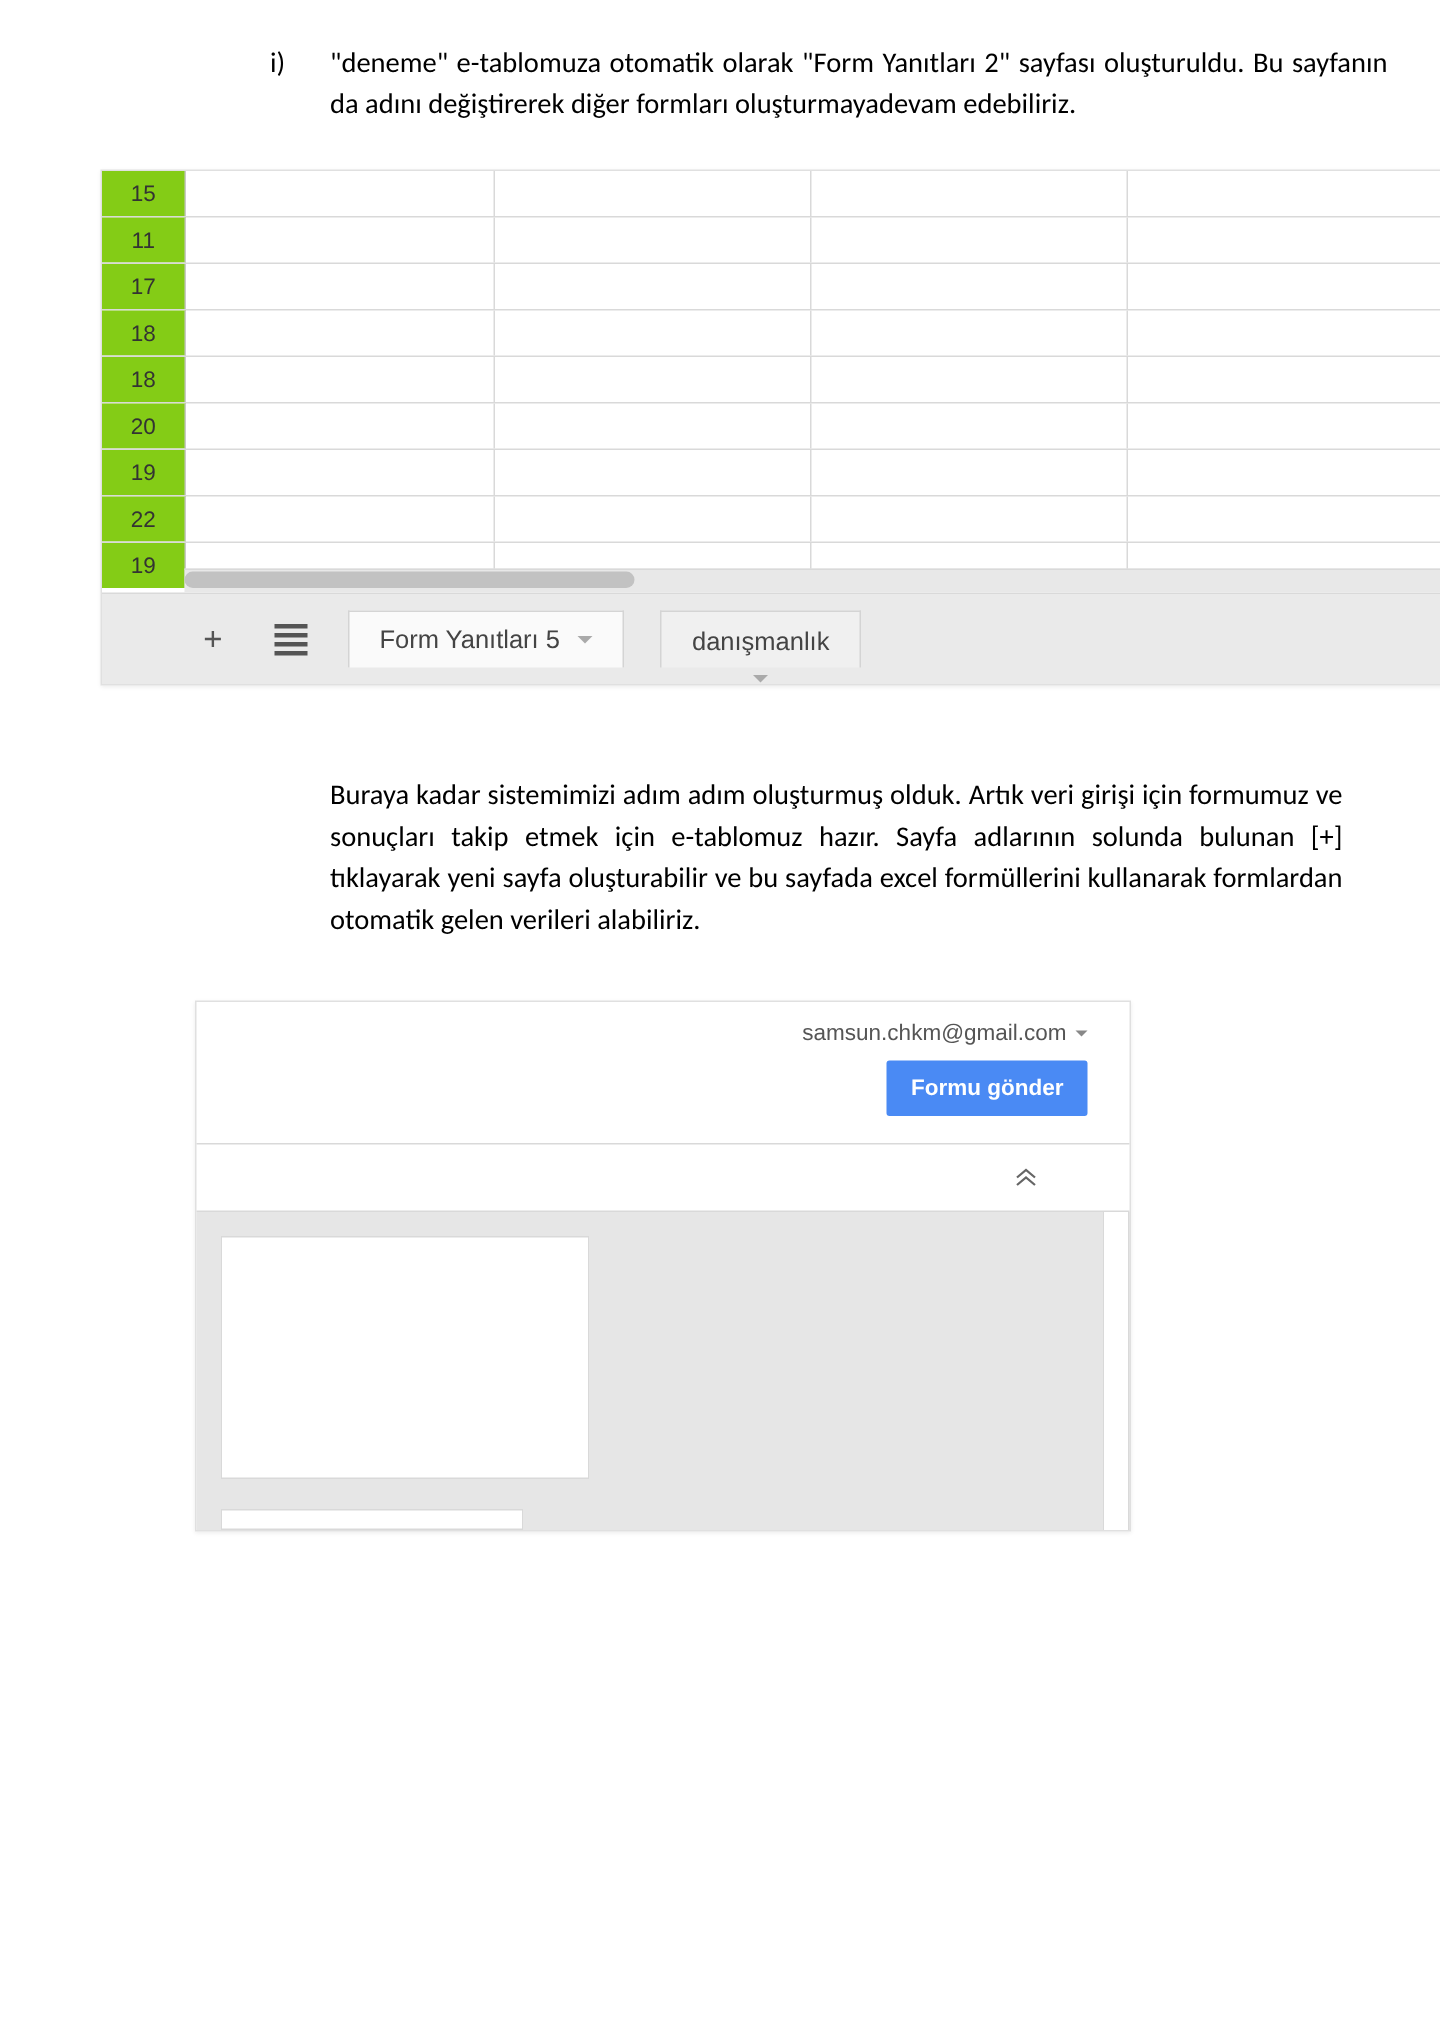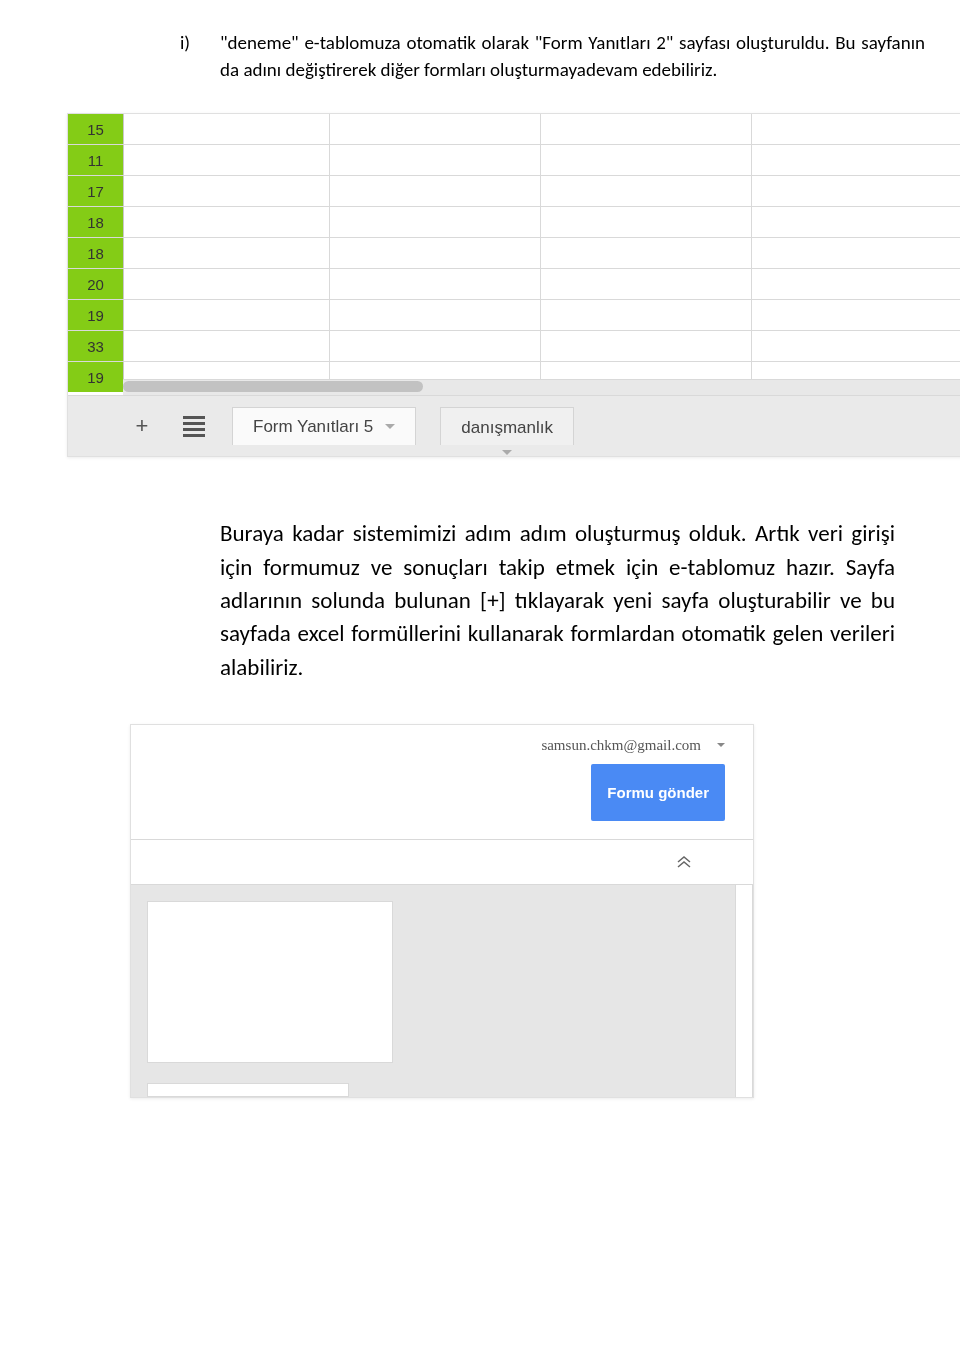--- a/index.html
+++ b/index.html
@@ -135,21 +135,21 @@
   .tab-caret {
     width: 0;
     height: 0;
     border-left: 5px solid transparent;
     border-right: 5px solid transparent;
     border-top: 5px solid #aaa;
   }
   .para2 {
     margin-left: 185px;
     margin-right: 30px;
-    font-size: 23px;
+    font-size: 19px;
     line-height: 1.45;
     text-align: justify;
     margin-bottom: 40px;
   }
   .para3 {
     margin-left: 35px;
     margin-right: 30px;
     font-size: 19px;
     line-height: 1.45;
     text-align: justify;
@@ -164,41 +164,41 @@
   }
   .form-header {
     border-bottom: 1px solid #d9d9d9;
     padding: 12px 28px 18px 0;
     display: flex;
     flex-direction: column;
     align-items: flex-end;
     gap: 10px;
   }
   .form-email {
-    font-family: Liberation Serif, serif;
+    font-family: Liberation Sans, sans-serif;
     font-size: 15px;
     color: #555;
     display: flex;
     align-items: center;
-    gap: 16px;
+    gap: 6px;
   }
   .email-caret {
     width: 0;
     height: 0;
     border-left: 4px solid transparent;
     border-right: 4px solid transparent;
     border-top: 4px solid #888;
   }
   .send-btn {
     background: #4a8af4;
     color: #fff;
     font-family: Arial, sans-serif;
     font-size: 15px;
     font-weight: bold;
-    padding: 20px 16px;
+    padding: 10px 16px;
     border-radius: 2px;
     display: inline-block;
   }
   .form-subbar {
     border-bottom: 1px solid #d9d9d9;
     height: 44px;
     display: flex;
     align-items: center;
     justify-content: flex-end;
     padding-right: 60px;
@@ -296,21 +296,21 @@
         <div class="cell" style="flex:1;border-right:none"></div>
       </div>
       <div class="sheet-row">
         <div class="row-header">19</div>
         <div class="cell" style="width:205px"></div>
         <div class="cell" style="width:210px"></div>
         <div class="cell" style="width:210px"></div>
         <div class="cell" style="flex:1;border-right:none"></div>
       </div>
       <div class="sheet-row">
-        <div class="row-header">33</div>
+        <div class="row-header">22</div>
         <div class="cell" style="width:205px"></div>
         <div class="cell" style="width:210px"></div>
         <div class="cell" style="width:210px"></div>
         <div class="cell" style="flex:1;border-right:none"></div>
       </div>
       <div class="sheet-row">
         <div class="row-header">19</div>
         <div class="cell" style="width:205px"></div>
         <div class="cell" style="width:210px"></div>
         <div class="cell" style="width:210px"></div>

